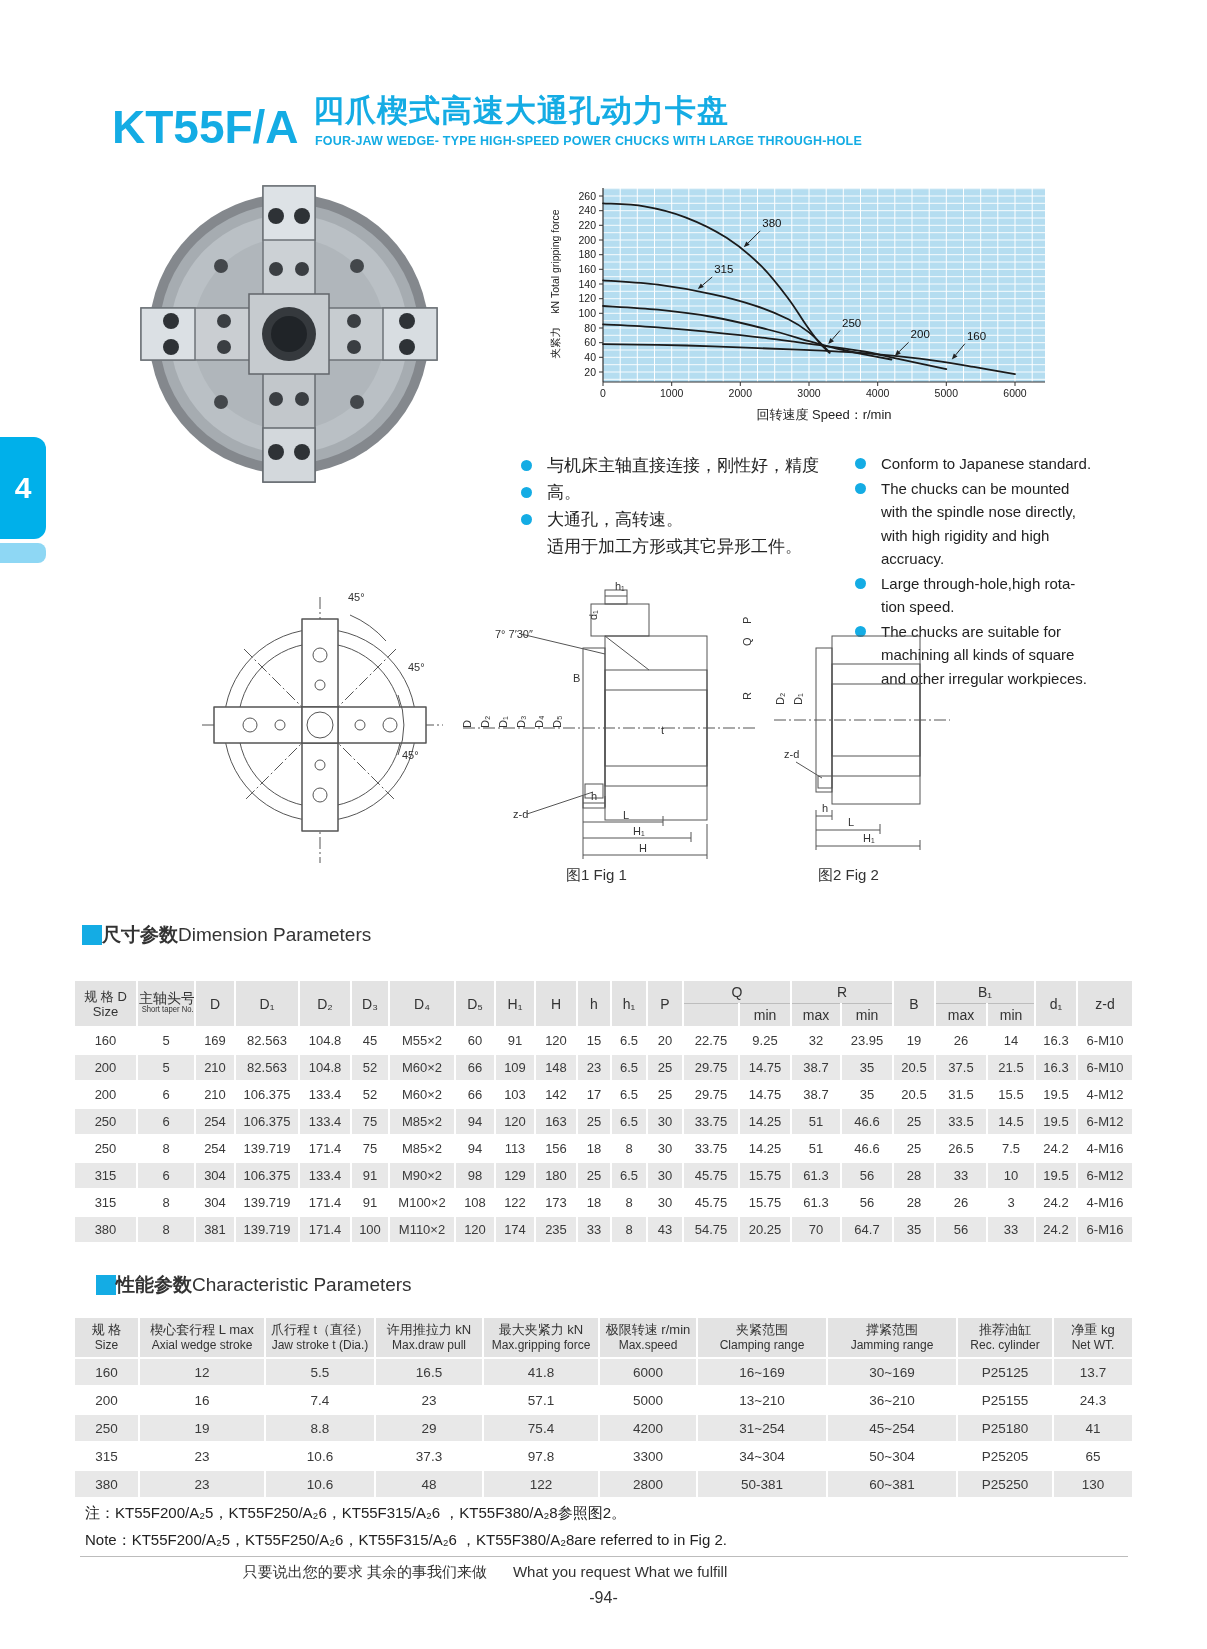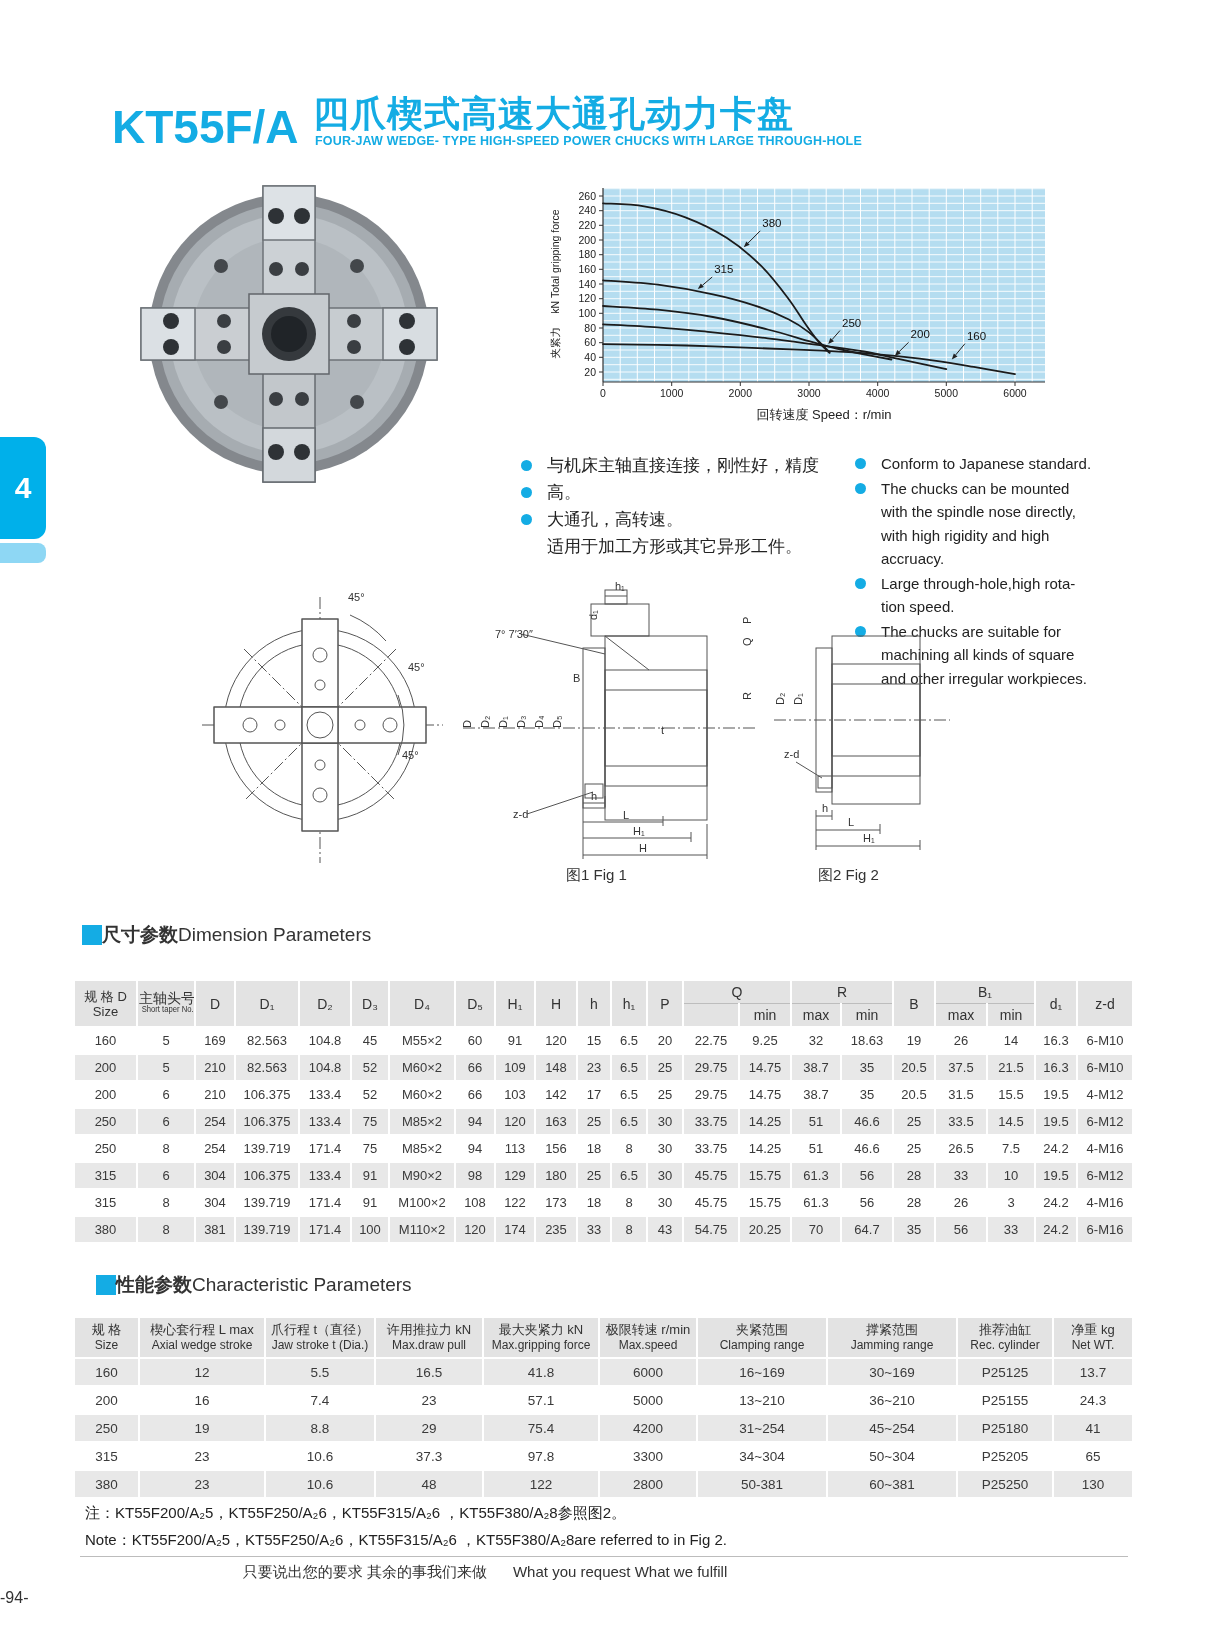--- a/index.html
+++ b/index.html
@@ -3,21 +3,21 @@
 <meta charset="utf-8">
 <style>
   :root{ --brand:#14ace4; --ink:#2b2b2b; --grid-gray:#e7e7e7; }
   html,body{margin:0;padding:0;background:#fff;}
   #page{position:relative;width:1207px;height:1649px;background:#fff;overflow:hidden;
         font-family:"Liberation Sans","DejaVu Sans",sans-serif;color:var(--ink);}
   .abs{position:absolute;}
 
   
   #model{left:112px;top:100px;font-size:46px;font-weight:bold;color:var(--brand);letter-spacing:0px;}
-  #title-cn{left:313px;top:90px;font-size:36px;font-weight:bold;color:var(--brand);letter-spacing:1px;}
+  #title-cn{left:313px;top:90px;font-size:31px;font-weight:bold;color:var(--brand);letter-spacing:1px;}
   #title-en{left:315px;top:133px;font-size:13px;font-weight:bold;color:var(--brand);letter-spacing:0.2px;
             transform:scaleX(0.96);transform-origin:left;}
 
   
   #side-tab{left:0;top:437px;width:46px;height:102px;background:#00b0ea;border-radius:0 12px 12px 0;
             display:flex;align-items:center;justify-content:center;color:#fff;font-size:30px;font-weight:bold;}
   #side-tab-sub{left:0;top:543px;width:46px;height:20px;background:#8ed7f4;border-radius:0 8px 8px 0;}
 
   
   .bullets{list-style:none;margin:0;padding:0;}
@@ -61,21 +61,21 @@
   #char-table-host .th-en{font-size:12px;line-height:15px;}
   #char-table-host tbody tr:nth-child(odd) td{background:#e8e8e8;}
   #char-table-host tbody tr:nth-child(even) td{background:#fff;}
 
   
   #note-cn{left:85px;top:1504px;font-size:15px;color:#222;}
   #note-en{left:85px;top:1531px;font-size:15px;color:#222;}
   #footer-rule{left:80px;top:1556px;width:1048px;height:1px;background:#bcbcbc;}
   #footer-slogan{left:0;top:1563px;width:970px;text-align:center;font-size:15px;color:#333;}
   #footer-slogan .gap{display:inline-block;width:26px;}
-  #page-num{left:0;top:1589px;width:1207px;text-align:left;font-size:16px;color:#333;}
+  #page-num{left:0;top:1589px;width:1207px;text-align:center;font-size:16px;color:#333;}
 
   
   .fig-cap{font-size:15px;color:#333;}
   #fig1-cap{left:566px;top:866px;}
   #fig2-cap{left:818px;top:866px;}
   .fig-label{font-size:11px;fill:#333;}
   svg{display:block;}
 </style>
 </head>
 <body>
@@ -470,21 +470,21 @@
             <td>M55×2</td>
             <td>60</td>
             <td>91</td>
             <td>120</td>
             <td>15</td>
             <td>6.5</td>
             <td>20</td>
             <td>22.75</td>
             <td>9.25</td>
             <td>32</td>
-            <td>18.63</td>
+            <td>23.95</td>
             <td>19</td>
             <td>26</td>
             <td>14</td>
             <td>16.3</td>
             <td>6-M10</td>
           </tr>
           <tr>
             <td>200</td>
             <td>5</td>
             <td>210</td>

